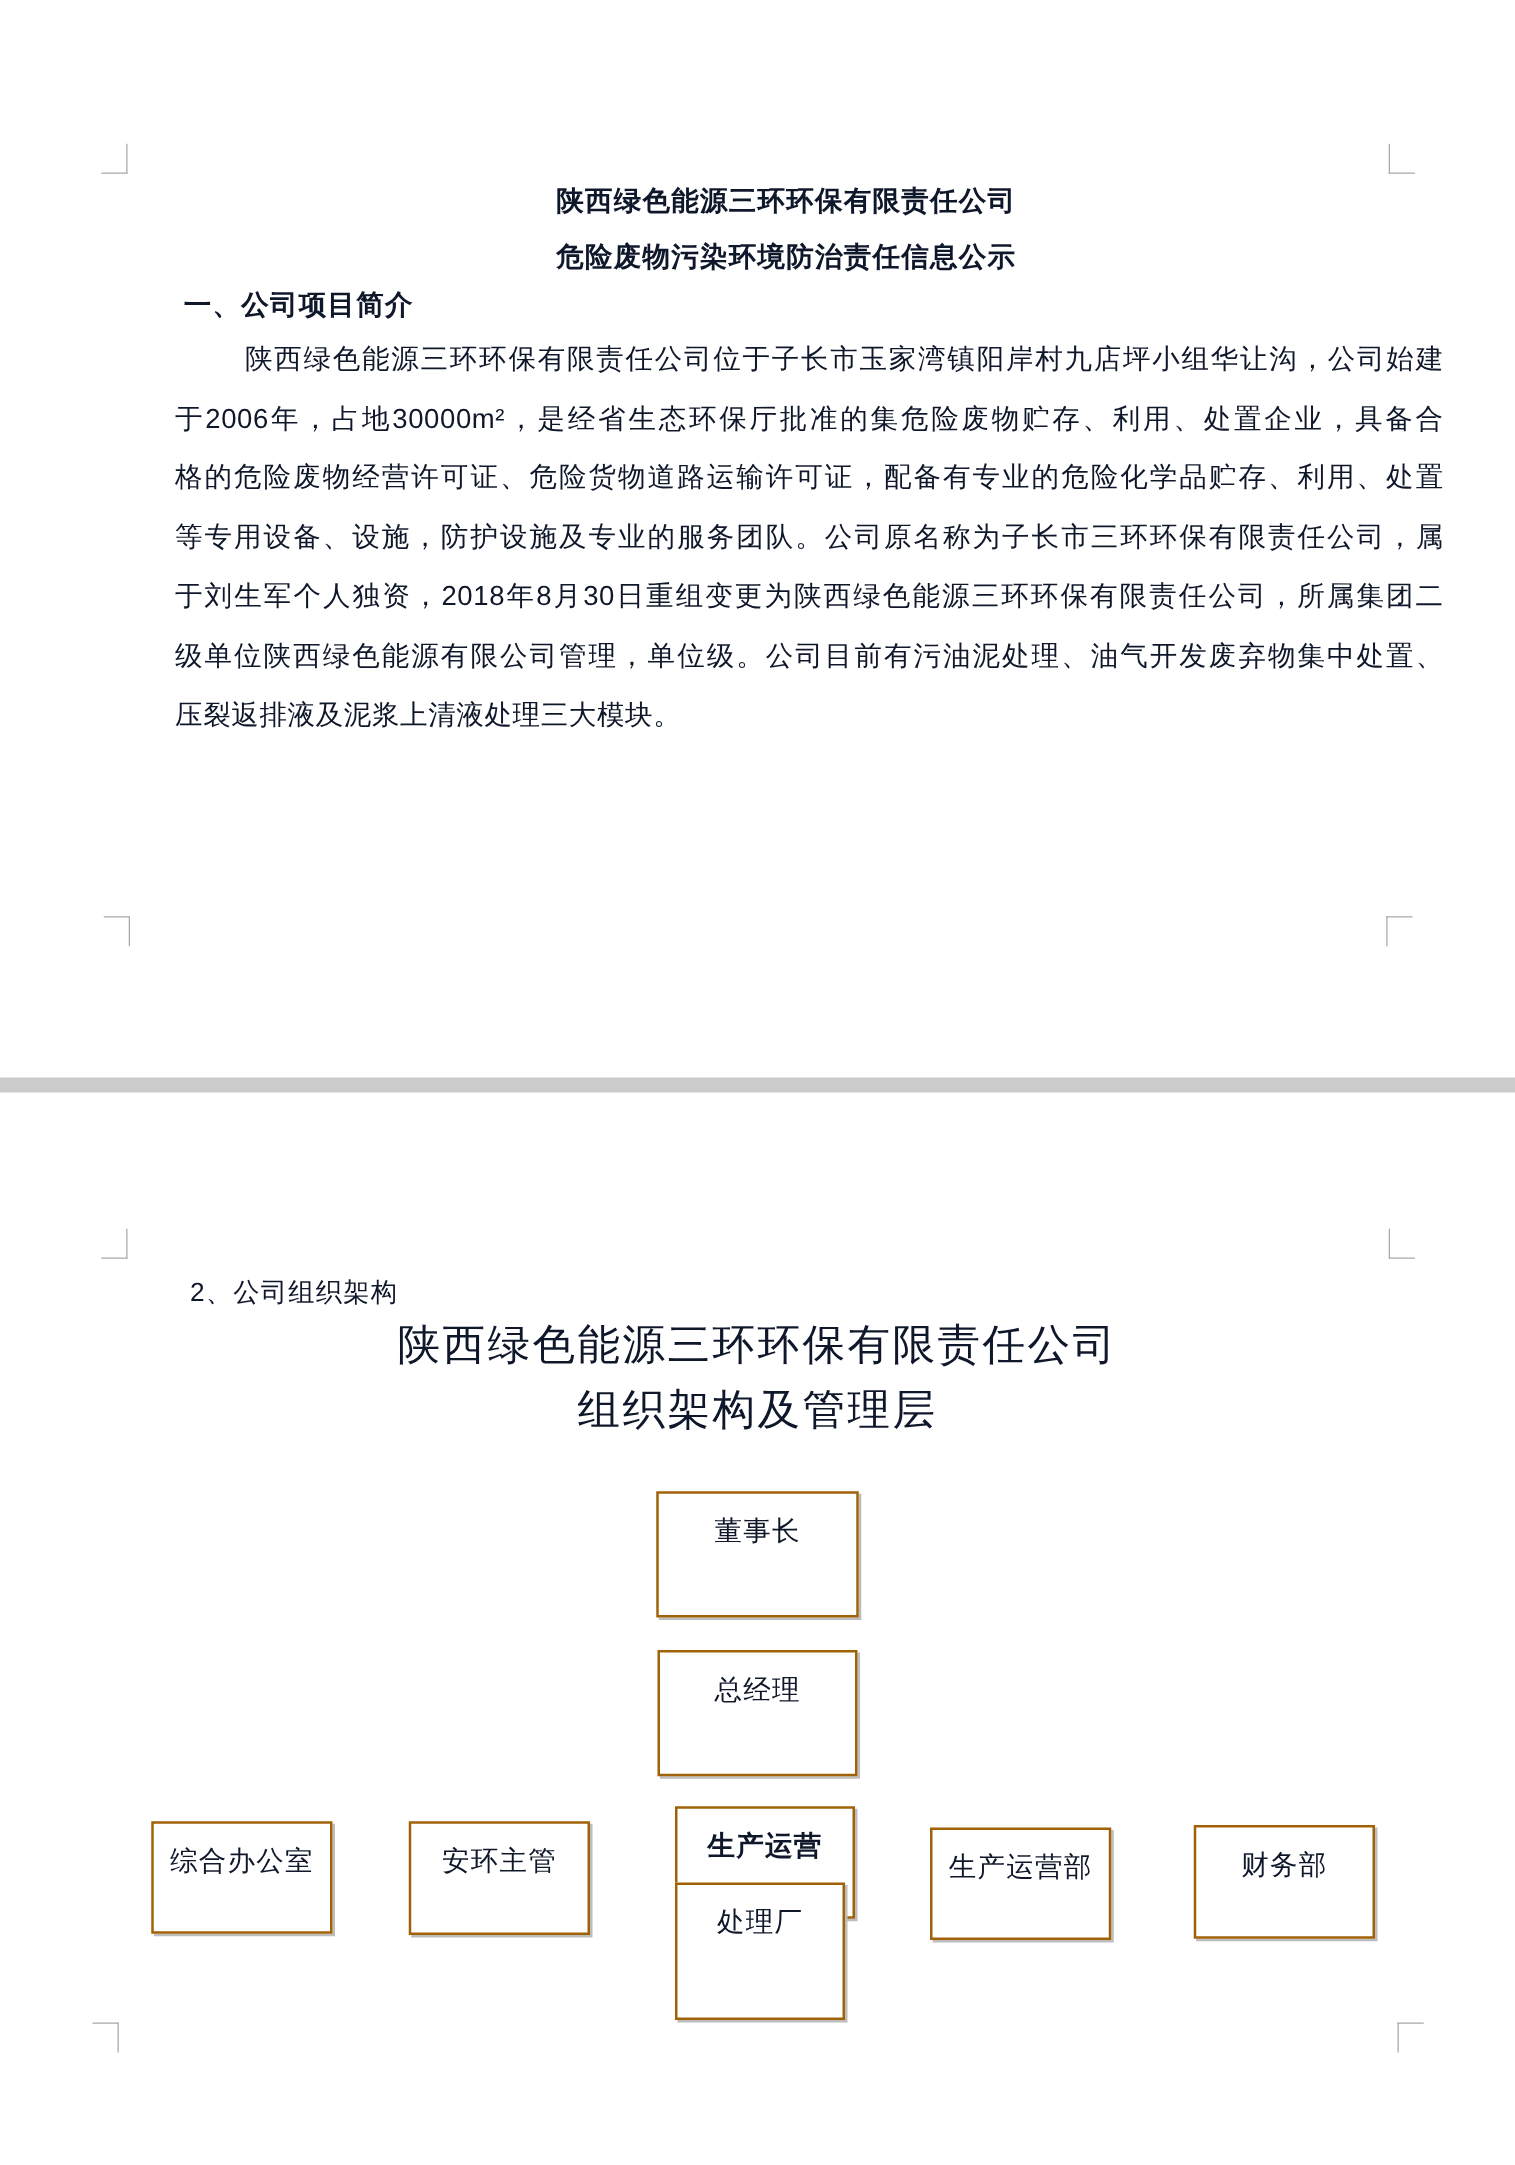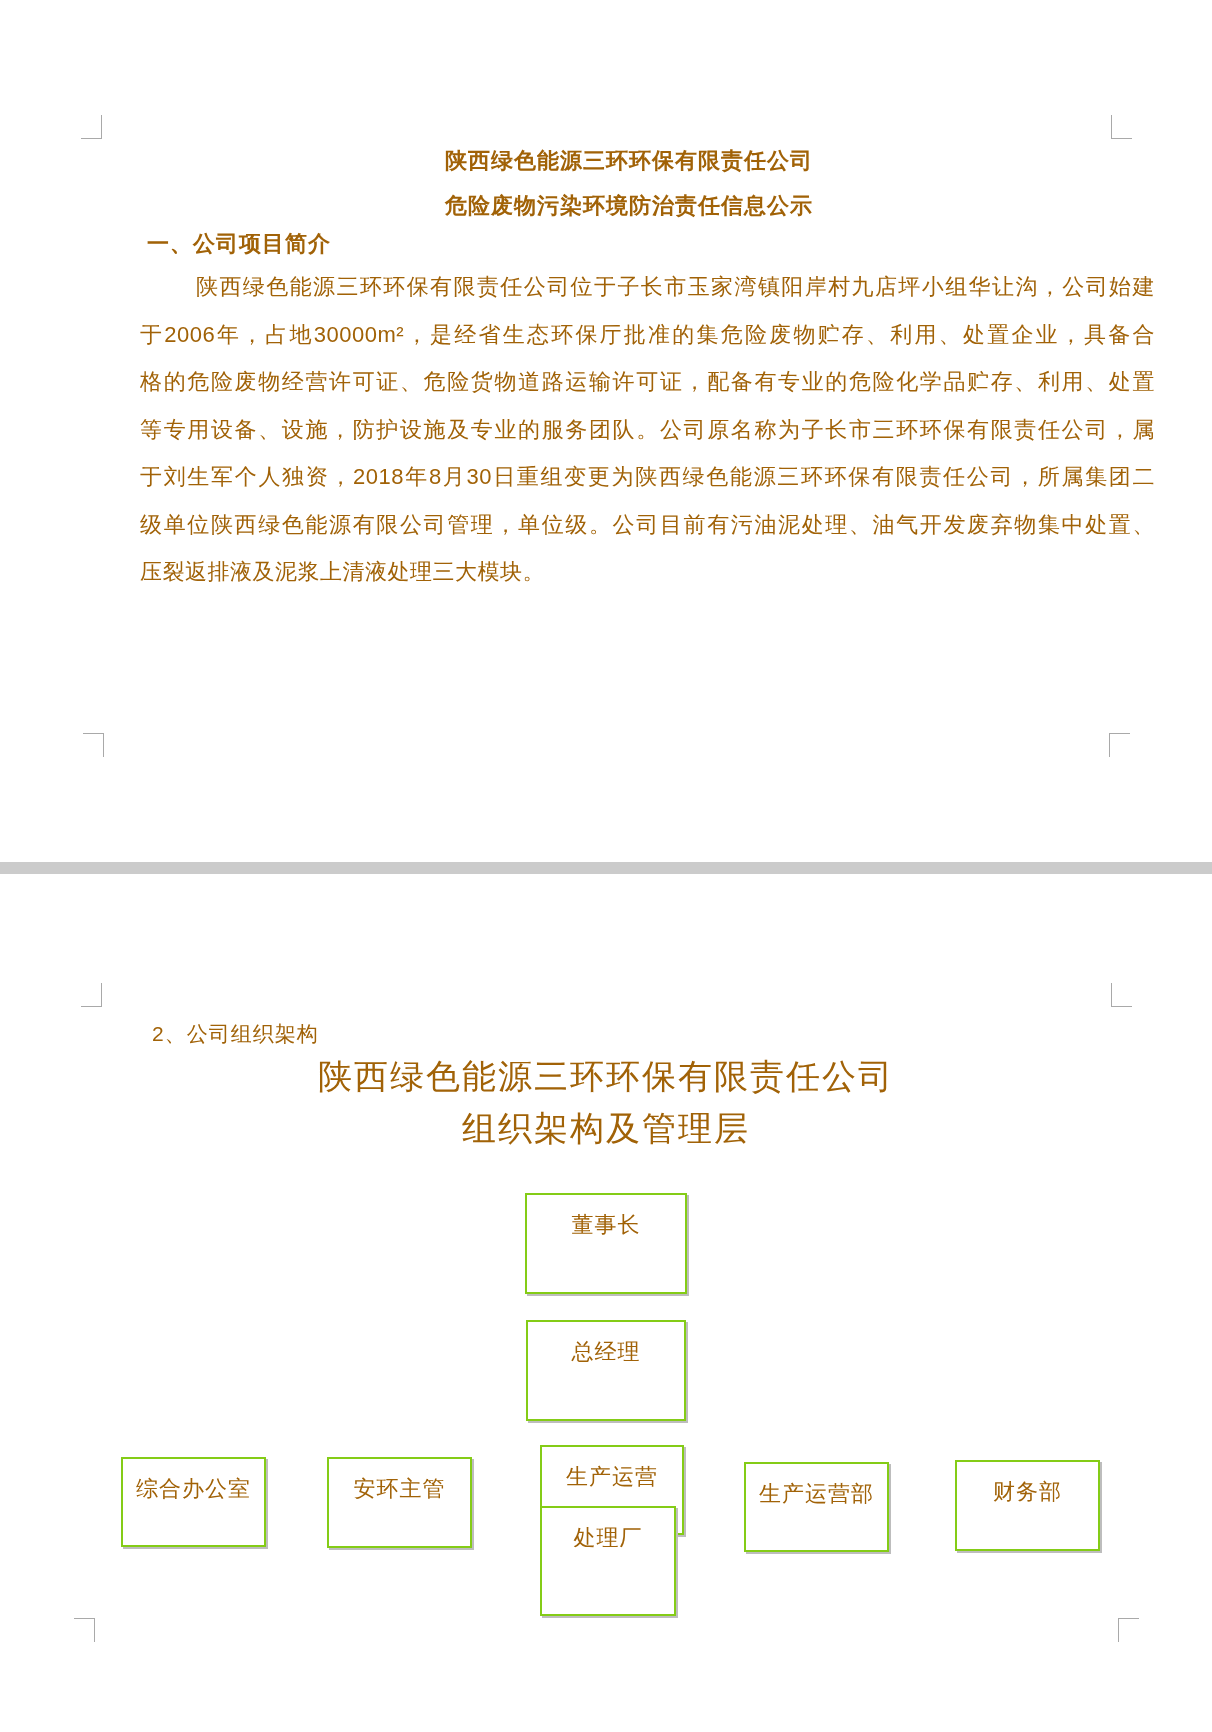--- a/index.html
+++ b/index.html
@@ -1,18 +1,18 @@
 <!DOCTYPE html>
 <html><head>
 <meta charset="utf-8">
 <style>
   html,body{margin:0;padding:0;background:#ffffff;}
   #screen{
     position:relative;width:1212px;height:1732px;background:#ffffff;overflow:hidden;
-    font-family:"Liberation Sans", sans-serif;color:#a16207;
+    font-family:"Liberation Sans", sans-serif;color:#0f172a;
   }
   .abs{position:absolute;}
   
   .page-gap{left:0;top:862px;width:1212px;height:12px;background:#cbcbcb;}
   
   .mark{width:20px;height:23px;border:0 solid #a9a9a9;}
   .mark.tl{border-right-width:1px;border-bottom-width:1px;}
   .mark.tr{border-left-width:1px;border-bottom-width:1px;}
   .mark.bl{border-right-width:1px;border-top-width:1px;}
   .mark.br{border-left-width:1px;border-top-width:1px;}
@@ -22,25 +22,25 @@
   .p1-title2{top:193px;}
   .p1-heading{left:147px;top:229px;font-size:22px;font-weight:bold;letter-spacing:1px;}
   .p1-body{left:97px;top:263px;width:1015px;font-size:22px;letter-spacing:.5px;margin-left:43px;}
   .p1-body .ln{height:47.5px;line-height:47.5px;white-space:normal;}
   .p1-body .just{text-align:justify;text-align-last:justify;}
   .p1-body .indent{text-indent:56px;}
   
   .p2-heading{left:152px;top:1020px;font-size:21px;letter-spacing:1px;}
   .p2-title{left:0;top:1056px;width:1212px;text-align:center;font-size:34px;letter-spacing:2px;line-height:40px;}
   .p2-title2{top:1108px;}
-  .orgbox{box-sizing:border-box;background:#fff;border:2px solid #84cc16;
+  .orgbox{box-sizing:border-box;background:#fff;border:2px solid #a16207;
     box-shadow:2px 2px 0 #bdbdbd;text-align:center;padding-top:15px;font-size:22px;letter-spacing:1px;}
   .b-chair {left:525px;top:1193px;width:162px;height:101px;}
   .b-gm    {left:526px;top:1320px;width:160px;height:101px;}
-  .b-prodop{left:540px;top:1445px;width:144px;height:90px;}
+  .b-prodop{left:540px;top:1445px;width:144px;height:90px;font-weight:bold;}
   .b-admin {left:121px;top:1457px;width:145px;height:90px;font-family:Liberation Serif, serif;}
   .b-safety{left:327px;top:1457px;width:145px;height:91px;}
   .b-poddep{left:744px;top:1462px;width:145px;height:90px;}
   .b-fin   {left:955px;top:1460px;width:145px;height:91px;}
   .b-plant {left:540px;top:1506px;width:136px;height:110px;}
 </style>
 </head>
 <body>
 
 <div id="screen">

